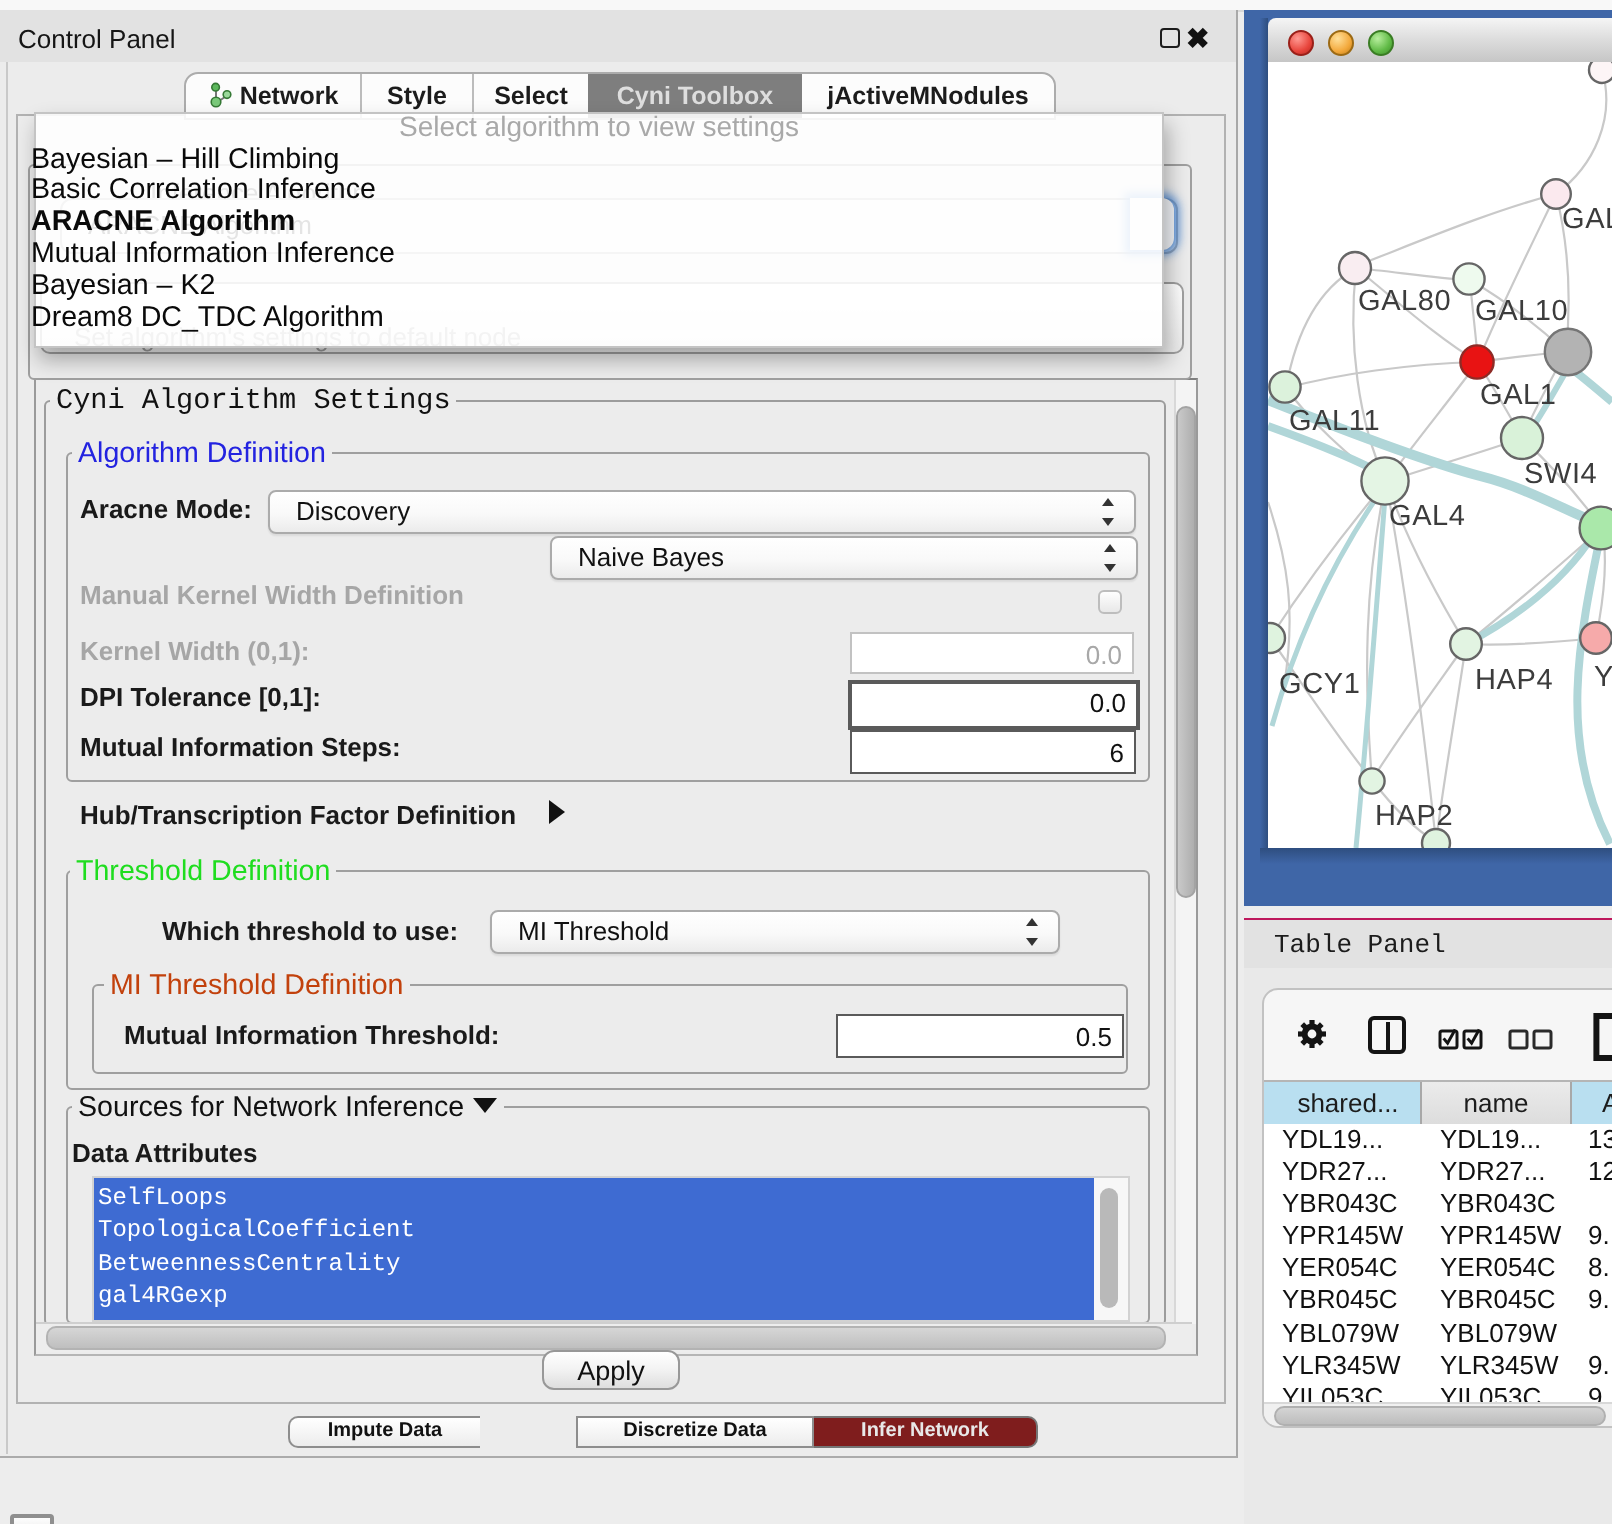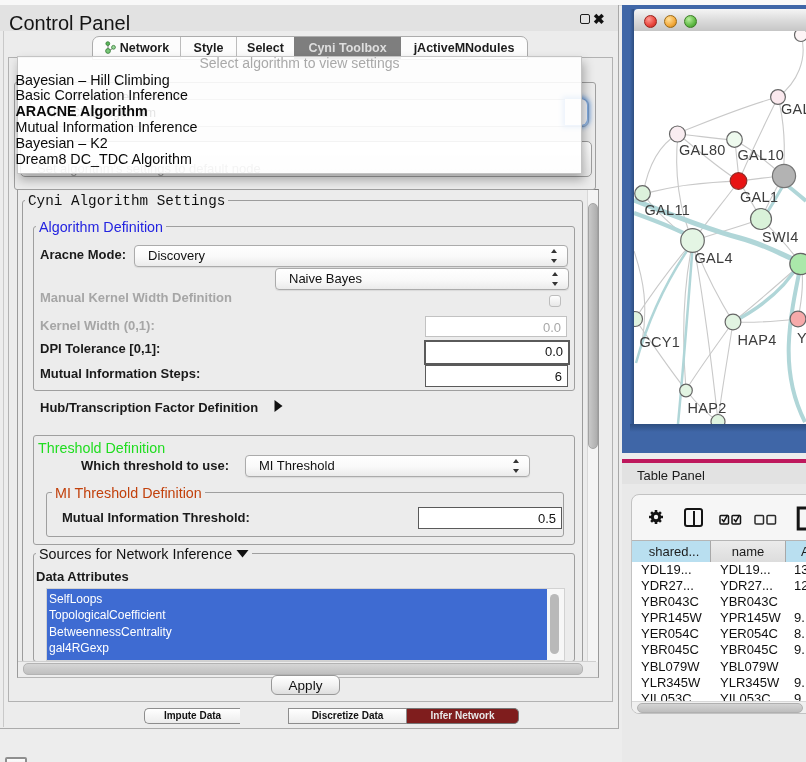--- a/index.html
+++ b/index.html
@@ -16,21 +16,21 @@
   .leg{position:absolute;background:#ececec;font-size:14.3px;color:#111;padding:0 3px;white-space:nowrap;line-height:14px;}
 </style>
 </head>
 <body>
 
 <div class="abs" style="left:0;top:0;width:806px;height:5px;background:#f8f8f8;border-bottom:1px solid #d8d8d8;"></div>
 
 <div class="abs" id="cpwin" style="left:0;top:5px;width:618px;height:723px;background:#ececec;border-right:1px solid #a8a8a8;border-bottom:1px solid #ababab;">
 
   <div class="abs" style="left:0;top:0;width:618px;height:26px;background:#e2e2e2;">
-    <div class="abs" style="left:9px;top:7px;font-size:20px;color:#151515;text-align:center;">Control Panel</div>
+    <div class="abs" style="left:9px;top:7px;font-size:13px;color:#151515;text-align:center;">Control Panel</div>
     <div class="abs" style="left:580px;top:9px;width:8px;height:8px;border:1.5px solid #1c1c1c;border-radius:2px;"></div>
     <div class="abs" style="left:593px;top:7px;font-size:14px;font-weight:bold;color:#111;line-height:14px;">✖</div>
   </div>
 
   <div class="abs" style="left:8px;top:52px;width:603px;height:643px;border:1px solid #b2b2b2;background:#ececec;"></div>
 
   <div class="abs" style="left:17px;top:184px;width:580px;height:487px;border-top:1px solid #7e7e7e;border-left:1px solid #9a9a9a;border-right:1px solid #9a9a9a;border-bottom:1px solid #b5b5b5;background:#ececec;"></div>
 
   <div class="abs" style="left:92px;top:30.5px;height:22px;display:flex;font-size:12.5px;font-weight:bold;color:#1c1c1c;border:1px solid #acacac;border-radius:7px 7px 0 0;background:#fcfcfc;overflow:hidden;">
     <div style="width:87px;display:flex;align-items:center;justify-content:center;border-right:1px solid #bcbcbc;">
@@ -103,21 +103,21 @@
   <div class="field" style="left:425px;top:360px;width:141px;height:20px;border:1.5px solid #5a5a5a;">
     <div class="ft">6</div>
   </div>
 
   <div class="lbl abs" style="left:40px;top:395px;">Hub/Transcription Factor Definition</div>
   <svg class="abs" style="left:273px;top:394px;" width="11" height="14" viewBox="0 0 11 14">
       <path d="M1.5 1 L9.5 7 L1.5 13 Z" fill="#111"></path>
     </svg>
 
   <div class="grp" style="left:33px;top:430px;width:540px;height:108px;"></div>
-  <div class="leg" style="left:35px;top:436px;color:#1fdd1f;">Threshold Definition</div>
+  <div class="leg" style="left:35px;top:424px;color:#1fdd1f;">Threshold Definition</div>
 
   <div class="lbl abs" style="left:81px;top:453px;">Which threshold to use:</div>
   <div class="combo" style="left:245px;top:450px;width:283px;height:20px;">
     <div class="ct">MI Threshold</div>
     <svg class="arr" viewBox="0 0 10 20">
         <path d="M5 3 L8 7 L2 7 Z M5 17 L8 13 L2 13 Z" fill="#333"></path>
       </svg>
   </div>
 
   <div class="grp" style="left:46px;top:487px;width:516px;height:43px;"></div>
@@ -130,21 +130,21 @@
 
   <div class="grp" style="left:33px;top:548px;width:540px;height:107px;"></div>
   <div class="leg" style="left:36px;top:542px;">Sources for Network Inference
     <svg width="13" height="9" viewBox="0 0 13 9" style="vertical-align:1px;">
         <path d="M0.5 1 L12.5 1 L6.5 8.5 Z" fill="#111"></path>
       </svg>
   </div>
 
   <div class="lbl abs" style="left:36px;top:564px;">Data Attributes</div>
 
-  <div class="abs" style="left:45.5px;top:582.5px;width:517px;height:71.5px;background:#fff;border:1px solid #d2d2d2;overflow:hidden;">
+  <div class="abs" style="left:45.5px;top:582.5px;width:517px;height:71.5px;background:#fff;border:1px solid #d2d2d2;overflow:hidden;font-family:Liberation Mono, monospace;">
     <div class="abs" style="left:0;top:0;width:500px;height:71.5px;background:#3e6bd2;"></div>
     <div class="abs" style="left:2.5px;top:2px;font-size:12px;color:#fff;line-height:16.5px;">SelfLoops<br>TopologicalCoefficient<br>BetweennessCentrality<br>gal4RGexp</div>
     <div class="abs" style="left:500px;top:0;width:17px;height:71.5px;background:#f7f7f7;"></div>
     <div class="abs" style="left:503px;top:5px;width:9px;height:60px;background:#b9b9b9;border-radius:5px;"></div>
   </div>
 
   <div class="abs" style="left:18px;top:656px;width:578px;height:14px;background:#ededed;border-top:1px solid #cfcfcf;"></div>
   <div class="abs" style="left:23px;top:658px;width:558px;height:10px;background:linear-gradient(#d6d6d6,#bfbfbf);border-radius:5px;border:0.5px solid #b3b3b3;"></div>
 
   <div class="abs" style="left:271px;top:670px;width:67px;height:18px;border:1px solid #989898;border-radius:6px;background:linear-gradient(#ffffff,#f2f2f2 50%,#dedede);display:flex;align-items:center;justify-content:center;font-size:13.5px;color:#111;">Apply</div>
@@ -241,21 +241,21 @@
       <text x="128" y="210.5">SWI4</text>
       <text x="60.5" y="231.5">GAL4</text>
       <text x="5.5" y="315.5">GCY1</text>
       <text x="103.5" y="313.5">HAP4</text>
       <text x="163" y="312">Y</text>
       <text x="53.5" y="381.5">HAP2</text>
     </g>
   </svg>
 </div>
 
-<div class="abs" style="left:622px;top:459px;width:184px;height:25px;background:#e2e2e2;border-top:4px solid #be185d;border-bottom:1px solid #d2d2d2;">
+<div class="abs" style="left:622px;top:459px;width:184px;height:25px;background:#e2e2e2;border-top:1px solid #be185d;border-bottom:1px solid #d2d2d2;font-family:Liberation Mono, monospace;">
   <div class="abs" style="left:15px;top:5px;font-size:13px;color:#1c1c1c;">Table Panel</div>
 </div>
 <div class="abs" style="left:622px;top:484px;width:184px;height:278px;background:#e9e9e9;"></div>
 
 <div class="abs" style="left:631px;top:494px;width:185px;height:218px;background:#f6f6f6;border:1px solid #c2c2c2;border-radius:8px;overflow:hidden;">
 
   <svg class="abs" style="left:16px;top:14px;" width="16" height="16" viewBox="0 0 16 16">
     <g fill="#141414">
       <circle cx="8" cy="8" r="5.2"></circle>
       <g stroke="#141414" stroke-width="2.6">

